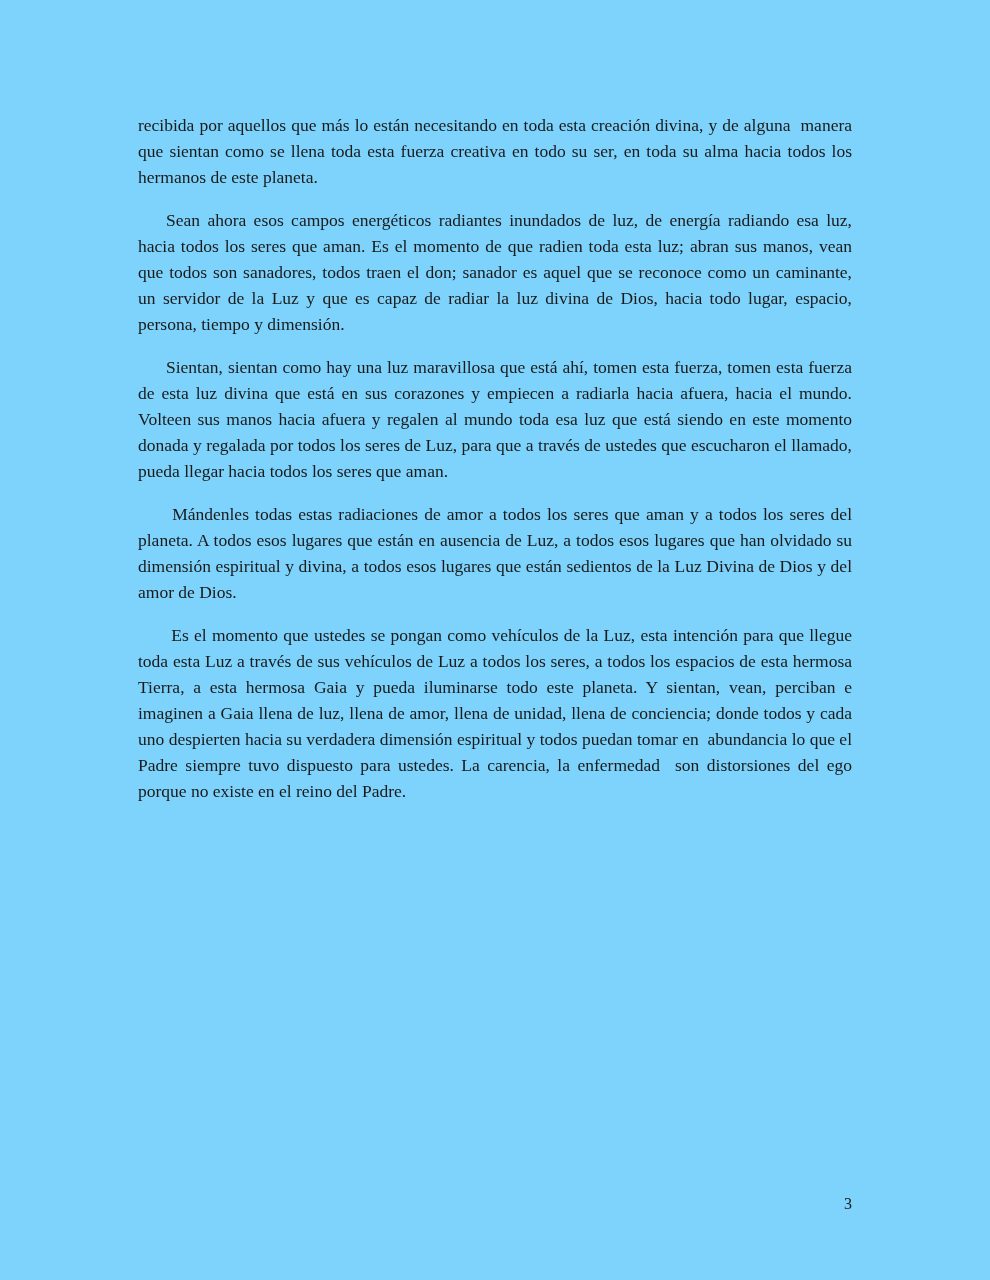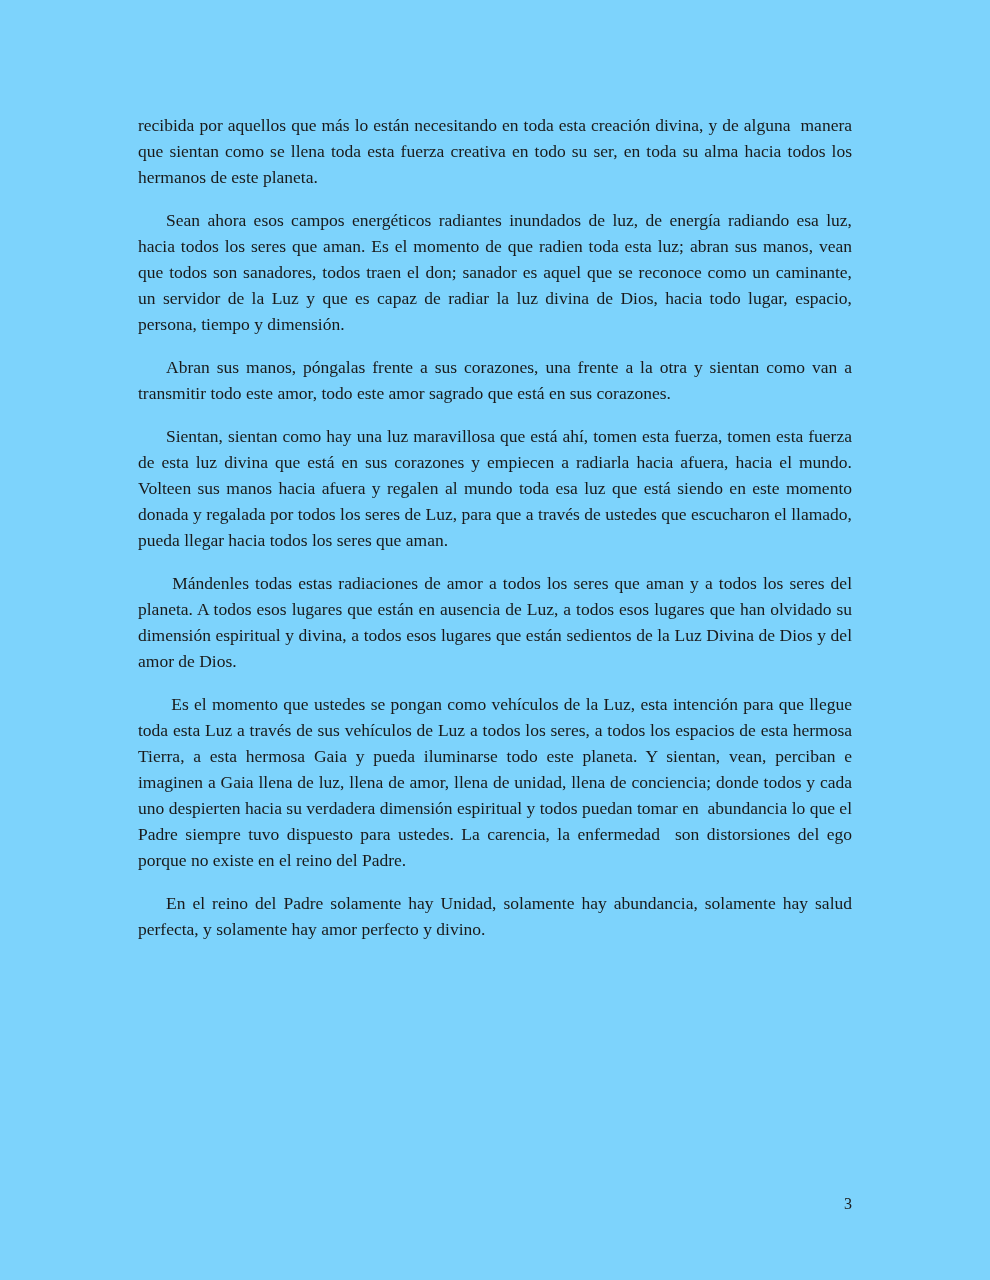--- a/index.html
+++ b/index.html
@@ -44,20 +44,18 @@
     color: #1a1a1a;
   }
 </style>
 </head>
 <body>
 
 <div class="page">
   <div class="text-block">
       <p class="no-indent">recibida por aquellos que más lo están necesitando en toda esta creación divina, y de alguna  manera que sientan como se llena toda esta fuerza creativa en todo su ser, en toda su alma hacia todos los hermanos de este planeta.</p>
       <p>Sean ahora esos campos energéticos radiantes inundados de luz, de energía radiando esa luz, hacia todos los seres que aman. Es el momento de que radien toda esta luz; abran sus manos, vean que todos son sanadores, todos traen el don; sanador es aquel que se reconoce como un caminante,  un servidor de la Luz y que es capaz de radiar la luz divina de Dios, hacia todo lugar, espacio, persona, tiempo y dimensión.</p>
-      <p>Abran sus manos, póngalas frente a sus corazones, una frente a la otra y sientan como van a transmitir todo este amor, todo este amor sagrado que está en sus corazones.</p>
       <p>Sientan, sientan como hay una luz maravillosa que está ahí, tomen esta fuerza, tomen esta fuerza de esta luz divina que está en sus corazones y empiecen a radiarla hacia afuera, hacia el mundo. Volteen sus manos hacia afuera y regalen al mundo toda esa luz que está siendo en este momento donada y regalada por todos los seres de Luz, para que a través de ustedes que escucharon el llamado, pueda llegar hacia todos los seres que aman.</p>
       <p> Mándenles todas estas radiaciones de amor a todos los seres que aman y a todos los seres del planeta. A todos esos lugares que están en ausencia de Luz, a todos esos lugares que han olvidado su dimensión espiritual y divina, a todos esos lugares que están sedientos de la Luz Divina de Dios y del amor de Dios.</p>
       <p> Es el momento que ustedes se pongan como vehículos de la Luz, esta intención para que llegue toda esta Luz a través de sus vehículos de Luz a todos los seres, a todos los espacios de esta hermosa Tierra, a esta hermosa Gaia y pueda iluminarse todo este planeta. Y sientan, vean, perciban e imaginen a Gaia llena de luz, llena de amor, llena de unidad, llena de conciencia; donde todos y cada uno despierten hacia su verdadera dimensión espiritual y todos puedan tomar en  abundancia lo que el Padre siempre tuvo dispuesto para ustedes. La carencia, la enfermedad  son distorsiones del ego porque no existe en el reino del Padre.</p>
-      <p>En el reino del Padre solamente hay Unidad, solamente hay abundancia, solamente hay salud perfecta, y solamente hay amor perfecto y divino.</p>
     </div>
   <div class="page-number">3</div>
 </div>
 
 </body></html>

